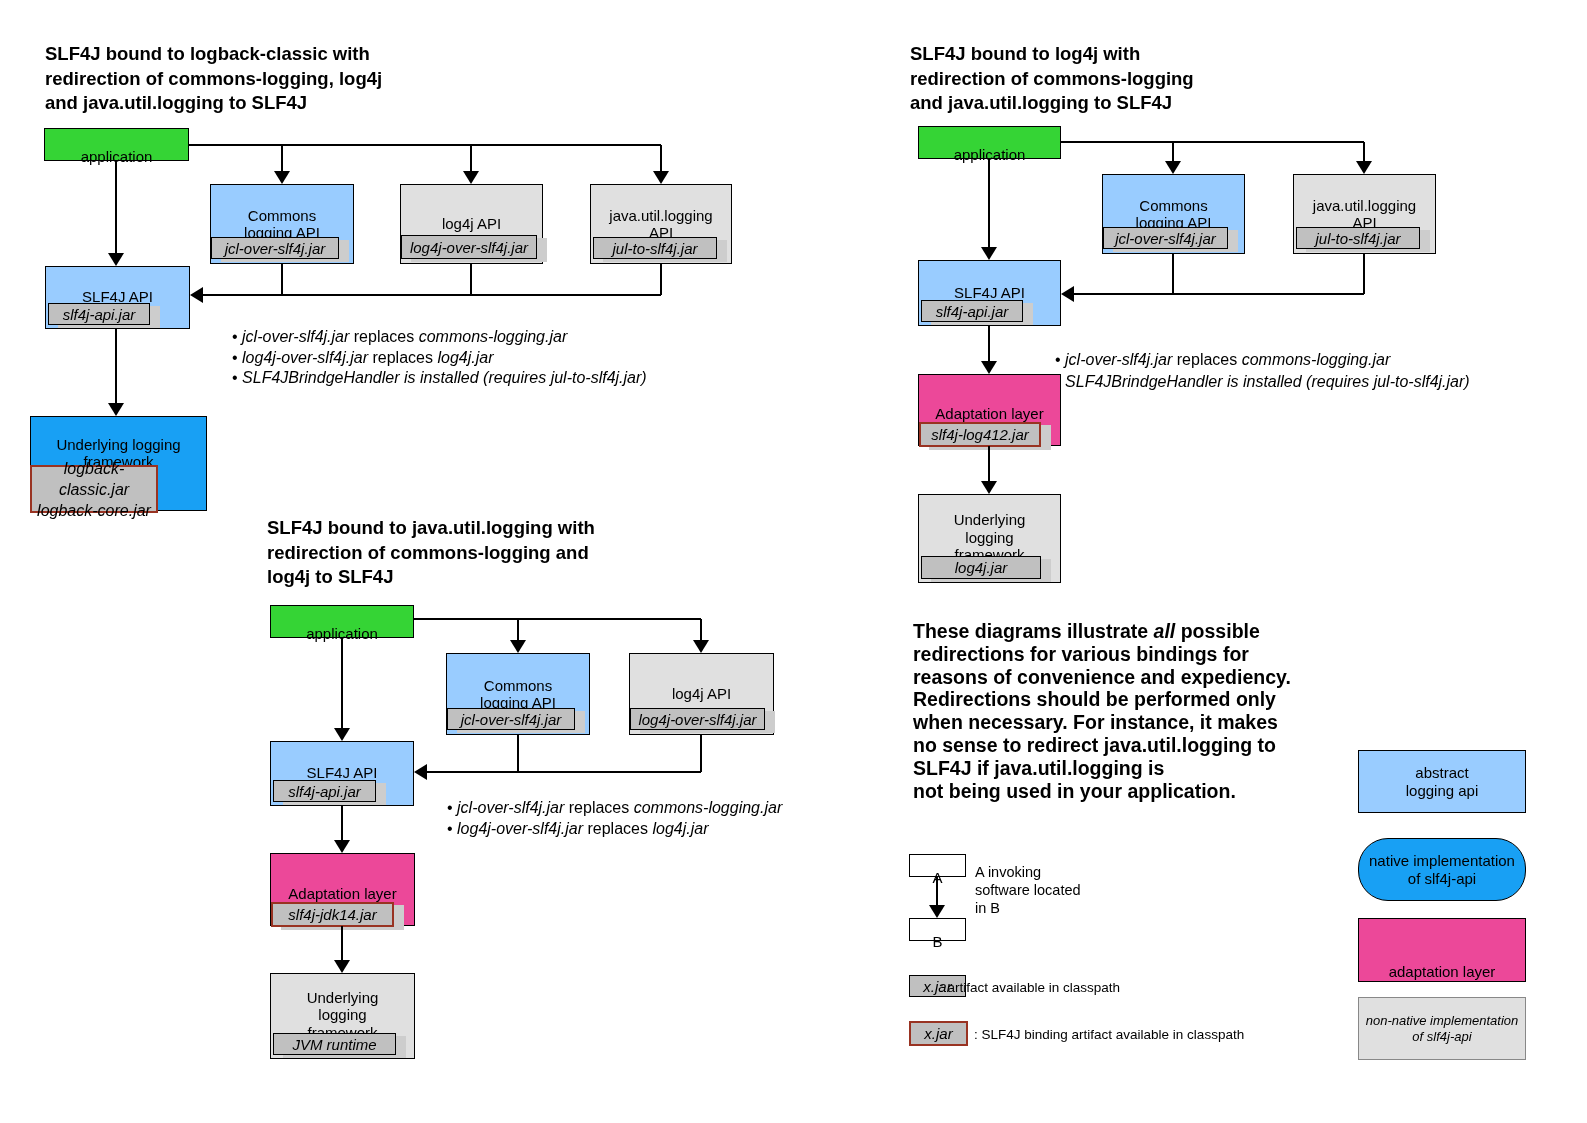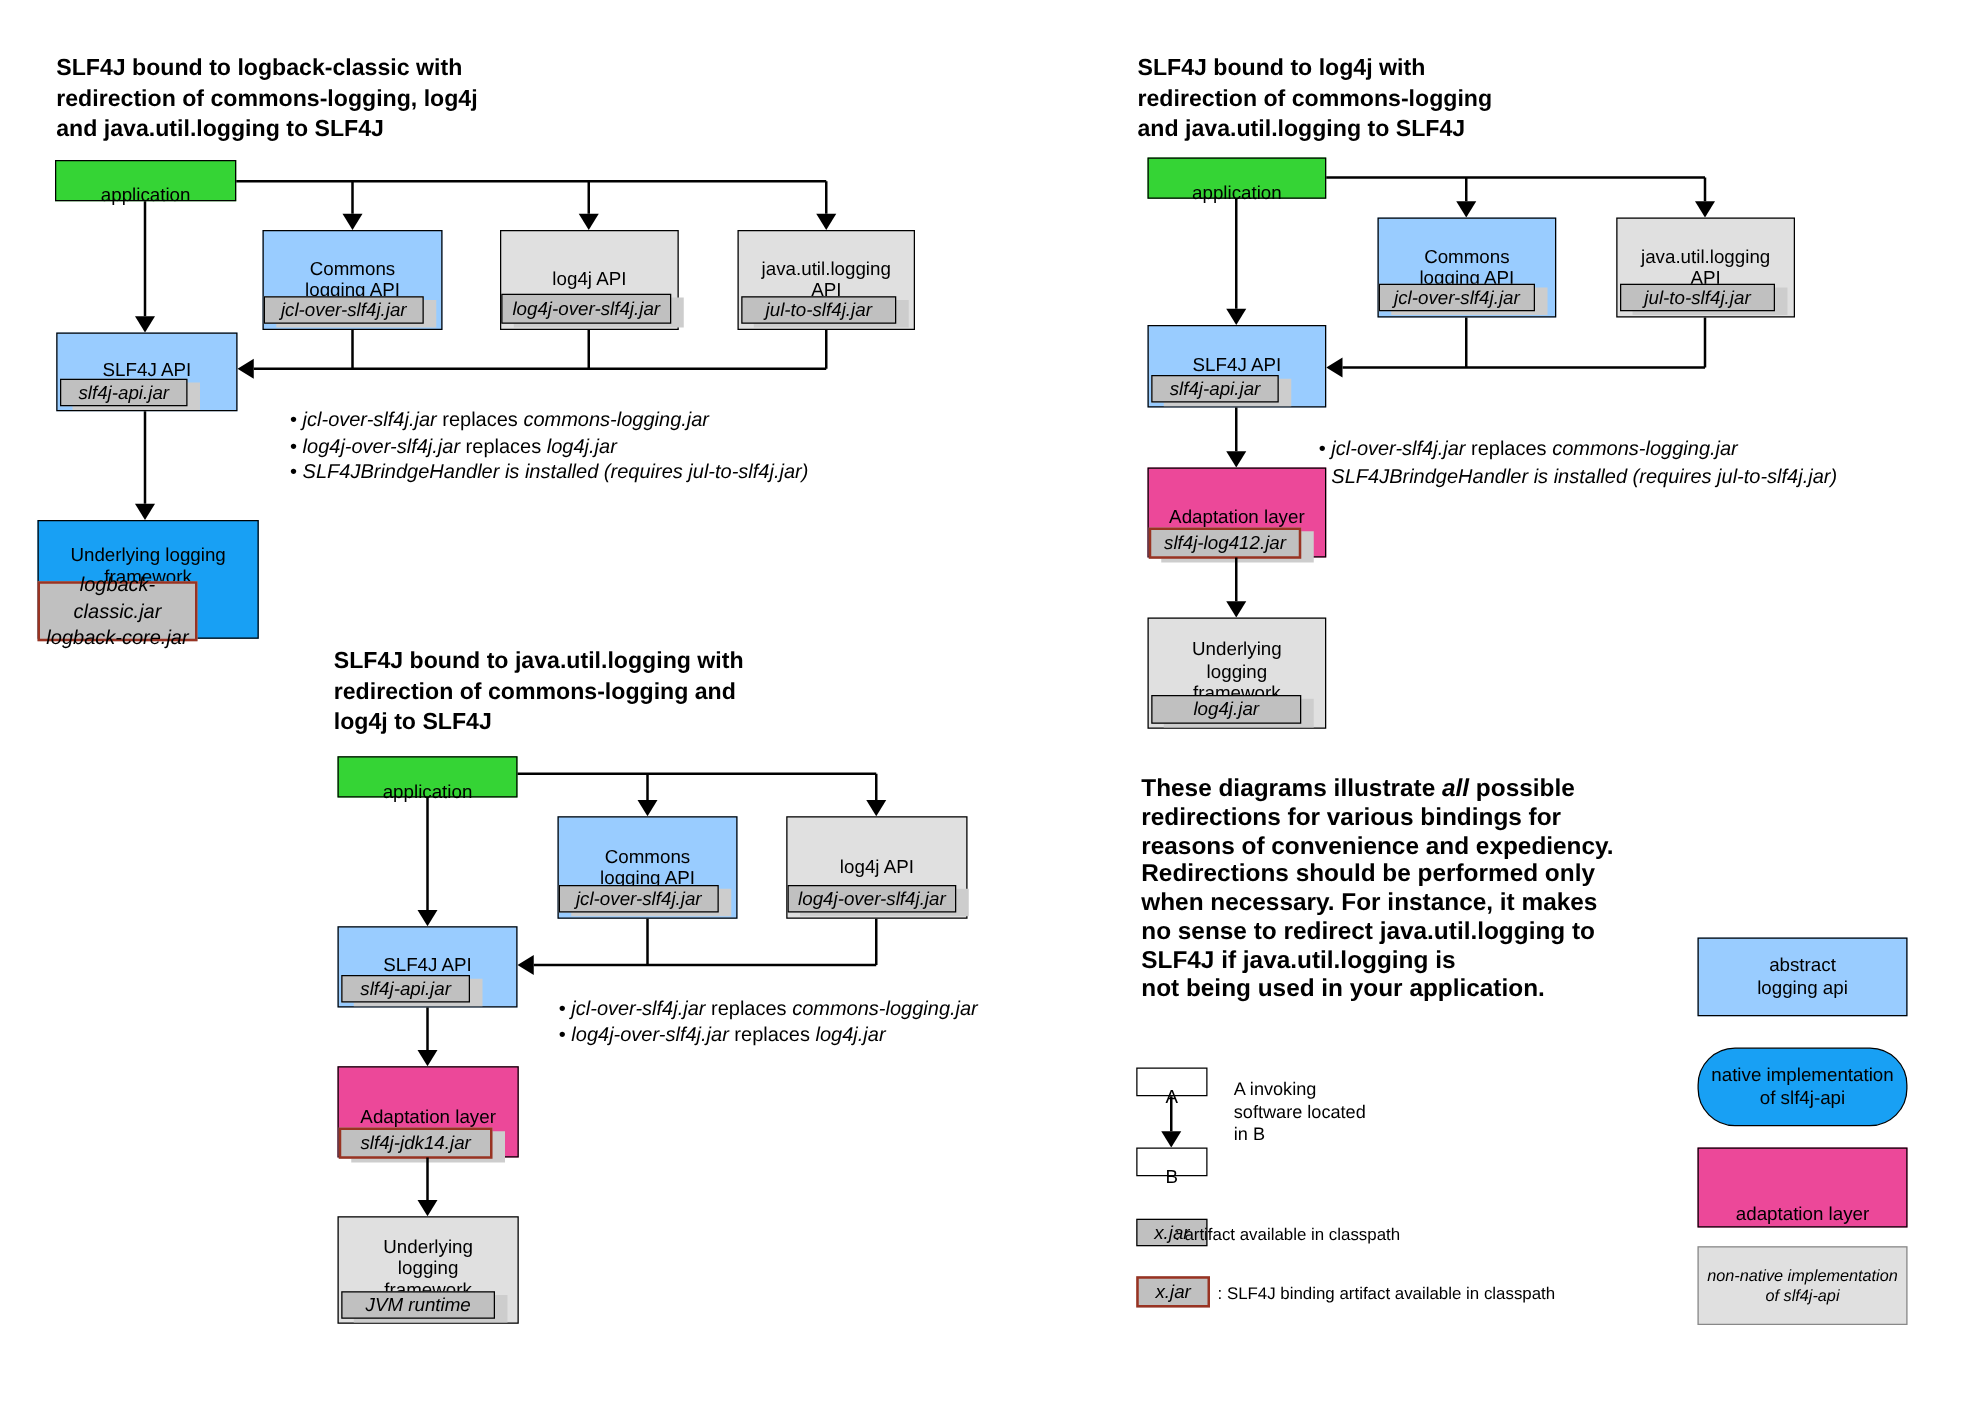--- a/index.html
+++ b/index.html
@@ -29,21 +29,21 @@
   .ln{position:absolute;background:#000;}
   .ah-d{position:absolute;width:0;height:0;border-left:8px solid transparent;
         border-right:8px solid transparent;border-top:13px solid #000;}
   .ah-l{position:absolute;width:0;height:0;border-top:8px solid transparent;
         border-bottom:8px solid transparent;border-right:13px solid #000;}
   .bullets{position:absolute;font-size:16px;}
   .bullet{line-height:20.5px;white-space:nowrap;}
   .it{font-style:italic;}
   .note{position:absolute;font-size:19.5px;font-weight:bold;line-height:22.8px;}
   .bi{font-style:italic;}
-  .lcap{position:absolute;font-size:14.5px;line-height:18px;white-space:pre-line;margin-left:12px;}
+  .lcap{position:absolute;font-size:14.5px;line-height:18px;white-space:pre-line;}
   .jcap{position:absolute;font-size:13.5px;line-height:17px;}
   .swl{font-size:15px;line-height:18px;white-space:pre-line;}
   .swl.small{font-size:13px;line-height:16px;}
 </style>
 </head>
 <body>
 
 <div id="canvas">
 
   <div class="dtitle" style="left:45px;top:42px;">SLF4J bound to logback-classic with

